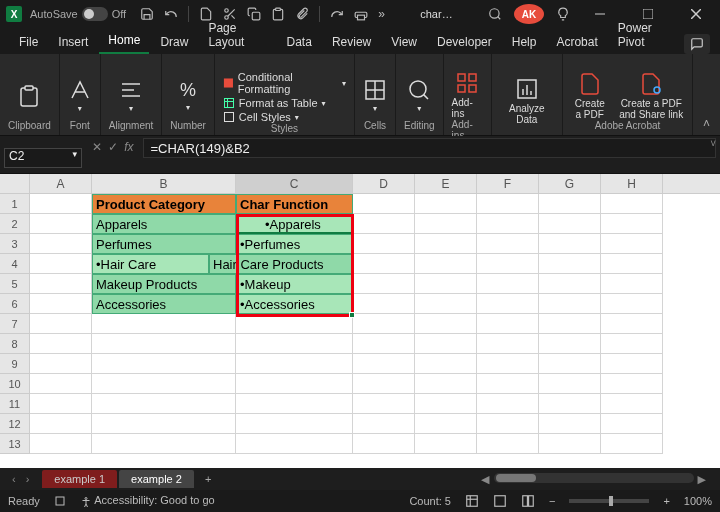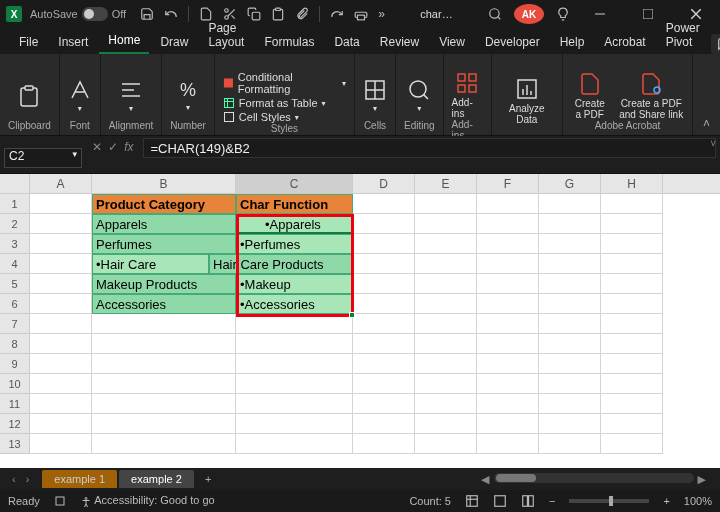--- a/index.html
+++ b/index.html
@@ -60,21 +60,21 @@
 .hdr-cell { background: #E8833A; font-weight: bold; border: 1px solid #4a7; }
 .data-cell { background: #8FD9A8; border: 1px solid #4a7; }
 .cell.cC.data-cell { background: #A8E6B8; }
 .sel-cell { outline: 2px solid #107c41; outline-offset: -2px; padding-left: 28px; }
 .red-box { position: absolute; border: 3px solid #e01; pointer-events: none; }
 .fill-handle { position: absolute; width: 6px; height: 6px; background: #107c41; border: 1px solid #fff; }
 
 
 .sheet-bar { position: absolute; bottom: 22px; left: 0; right: 0; height: 22px; background: #1e1e1e; display: flex; align-items: center; font-size: 11px; color: #ccc; }
 .sheet-nav { display: flex; gap: 10px; padding: 0 12px; color: #888; }
-.sheet-tab { padding: 3px 12px; background: #a16207; border-radius: 2px 2px 0 0; margin: 0 1px; }
+.sheet-tab { padding: 3px 12px; background: #7f1d1d; border-radius: 2px 2px 0 0; margin: 0 1px; }
 .sheet-tab.active { background: #444; color: #fff; }
 .sheet-add { padding: 0 10px; color: #aaa; }
 .hscroll { flex: 1; display: flex; justify-content: flex-end; padding-right: 10px; }
 .scrollbar { width: 200px; height: 10px; background: #333; border-radius: 5px; position: relative; }
 .scrollbar::before { content: ""; position: absolute; left: 2px; top: 1px; width: 40px; height: 8px; background: #777; border-radius: 4px; }
 .scrollbar-arrow { padding: 0 4px; color: #888; }
 
 
 .statusbar { position: absolute; bottom: 0; left: 0; right: 0; height: 22px; background: #1a1a1a; display: flex; align-items: center; font-size: 11px; color: #bbb; padding: 0 8px; gap: 14px; }
 .statusbar .spacer { flex: 1; }
@@ -185,21 +185,20 @@
       </div>
   </div>
 </div>
 
 <div class="tabs" id="tabs-row">
   <div class="tab">File</div>
     <div class="tab">Insert</div>
     <div class="tab active">Home</div>
     <div class="tab">Draw</div>
     <div class="tab">Page Layout</div>
-    <div class="tab">Formulas</div>
     <div class="tab">Data</div>
     <div class="tab">Review</div>
     <div class="tab">View</div>
     <div class="tab">Developer</div>
     <div class="tab">Help</div>
     <div class="tab">Acrobat</div>
     <div class="tab">Power Pivot</div>
     <div class="tabs-right">
     <div class="comments-btn">
         <svg width="14" height="14" viewBox="0 0 24 24" fill="none" stroke="#ccc" stroke-width="2">

